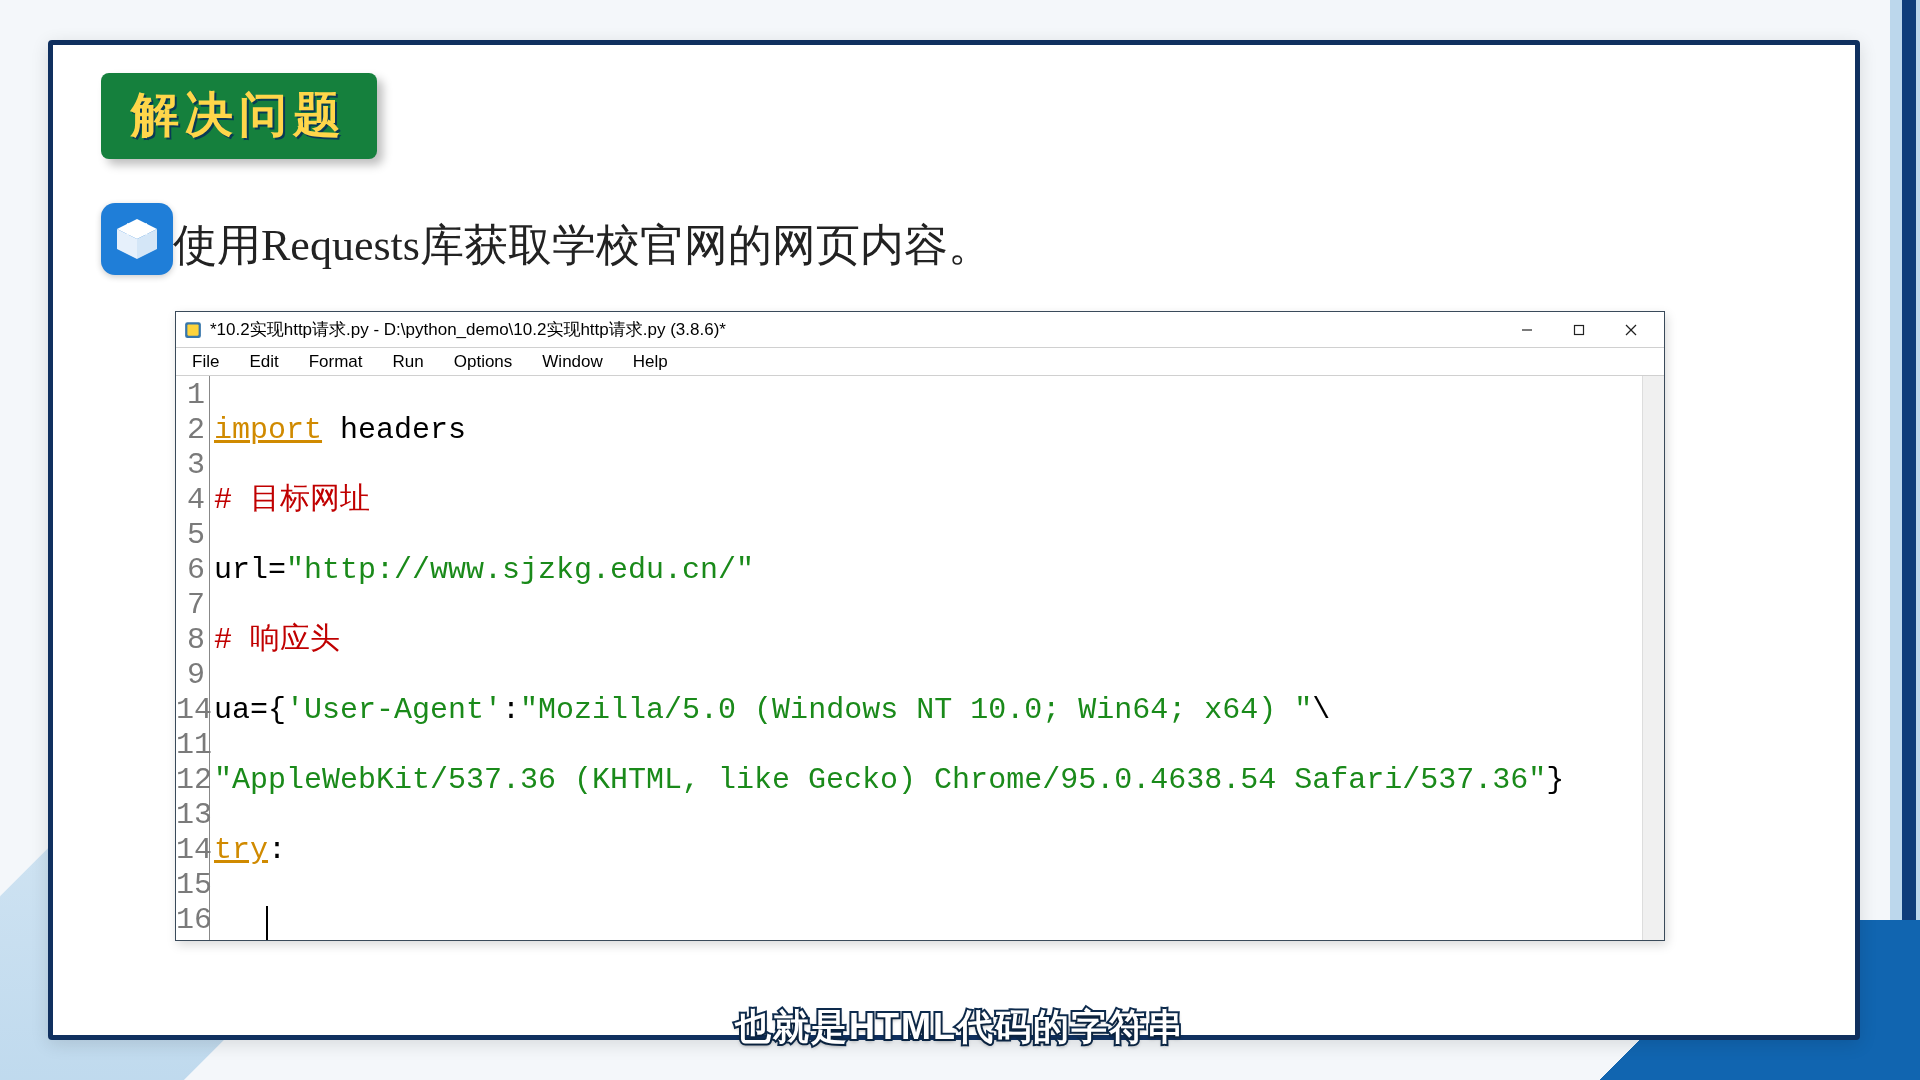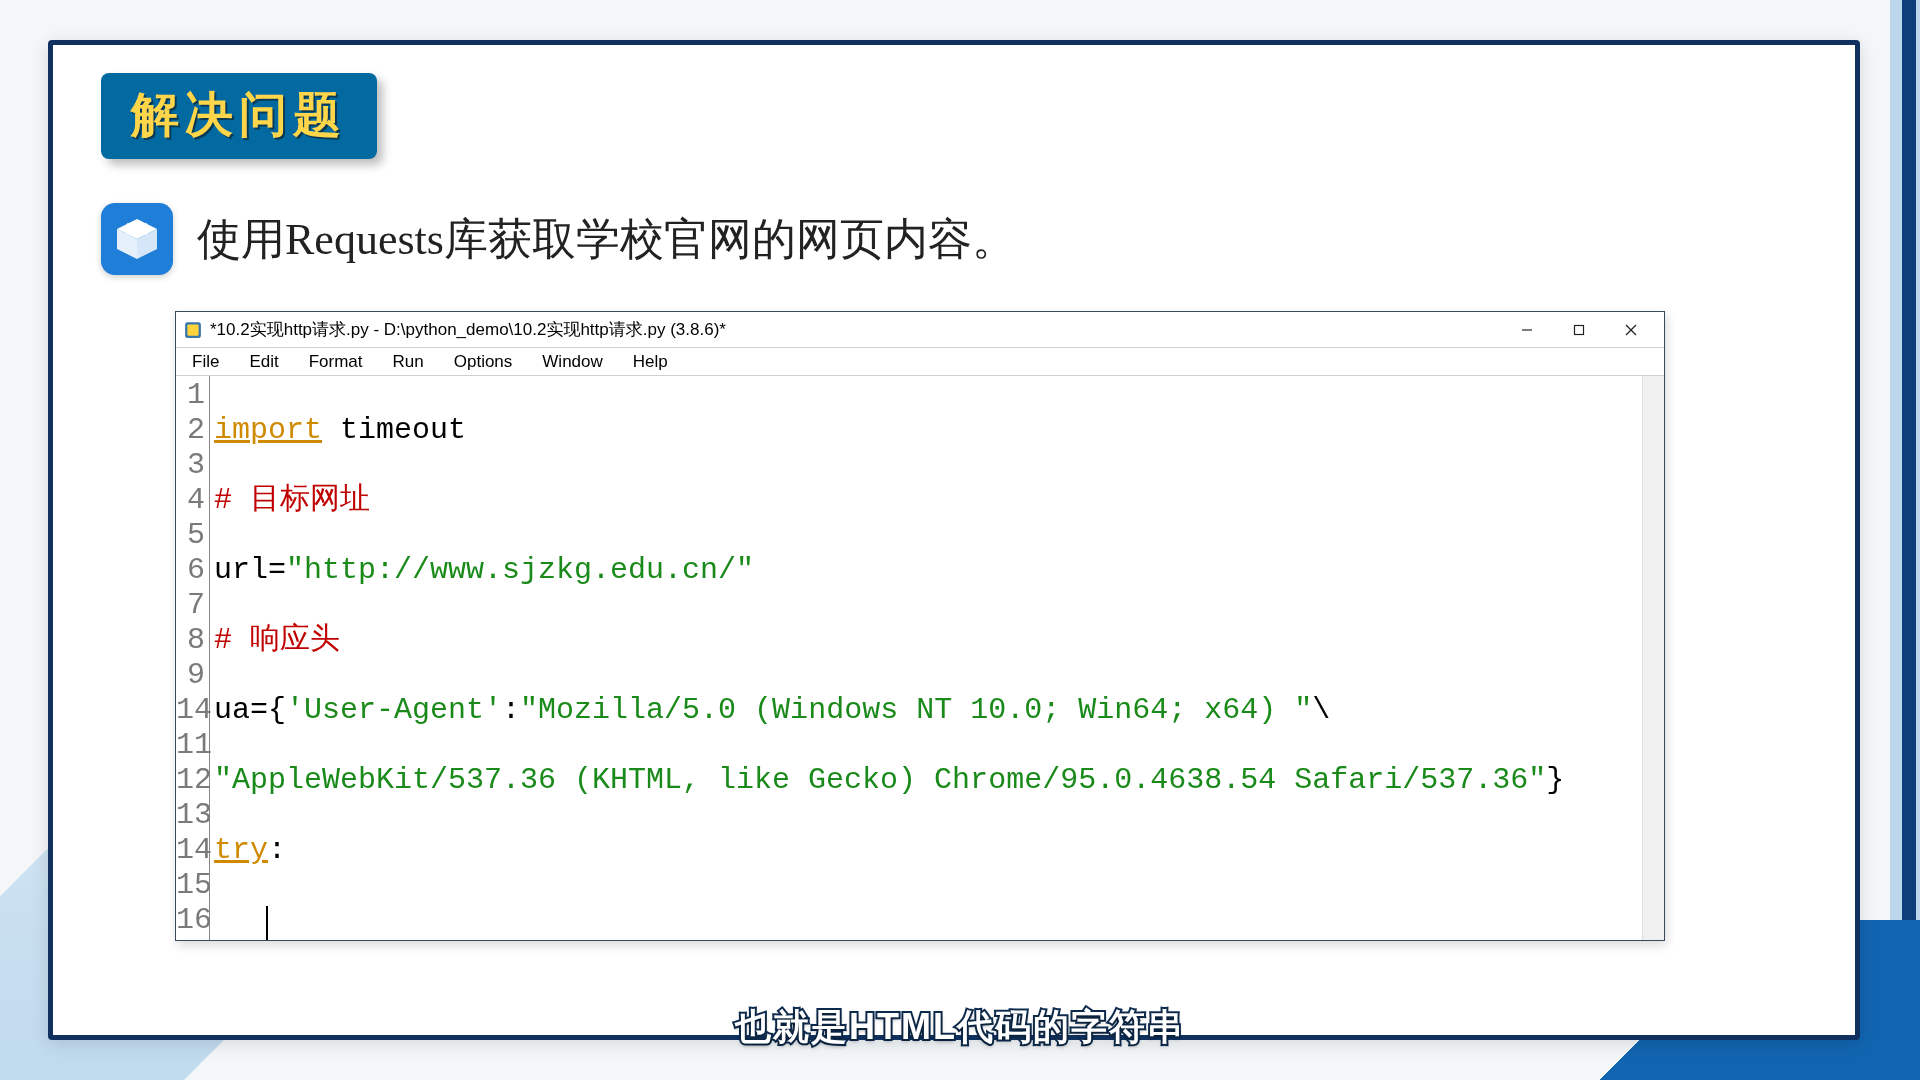--- a/index.html
+++ b/index.html
@@ -39,33 +39,33 @@
     background: #ffffff;
     border: 5px solid #10305f;
     border-radius: 4px;
     padding: 28px 40px 20px 48px;
     box-shadow: 0 4px 18px rgba(0,0,0,0.12);
   }
 
   
   .badge {
     display: inline-block;
-    background: #0369a1;
+    background: #15803d;
     border-radius: 8px;
     padding: 10px 30px 12px 30px;
     box-shadow: 6px 6px 10px rgba(0,0,0,0.25);
   }
   .badge span {
     font-size: 48px; font-weight: 700; color: #ffd64a; letter-spacing: 6px;
     text-shadow: 2px 2px 0 #083a56;
   }
 
   
   .task-row {
-    margin-top: 44px; display: flex; align-items: center; gap: 24px;
+    margin-top: 44px; display: flex; align-items: flex-end; 
   }
   .task-icon {
     width: 72px; height: 72px; background: #1f7ed8; border-radius: 14px;
     display: flex; align-items: center; justify-content: center;
     box-shadow: 0 2px 6px rgba(0,0,0,0.2);
   }
   .task-icon svg { width: 48px; height: 48px; }
   .task-text { font-size: 44px; color: #222; font-family: "SimSun", serif; }
 
   
@@ -202,21 +202,21 @@
           <div>9</div>
           <div>14</div>
           <div>11</div>
           <div>12</div>
           <div>13</div>
           <div>14</div>
           <div>15</div>
           <div>16</div>
         </div>
         <div class="code">
-<div><span class="kw">import</span><span> timeout</span></div>
+<div><span class="kw">import</span><span> headers</span></div>
 <div><span class="cmt"># 目标网址</span></div>
 <div><span>url=</span><span class="str">"http://www.sjzkg.edu.cn/"</span></div>
 <div><span class="cmt"># 响应头</span></div>
 <div><span>ua={</span><span class="str">'User-Agent'</span><span>:</span><span class="str">"Mozilla/5.0 (Windows NT 10.0; Win64; x64) "</span><span>\</span></div>
 <div><span class="str">"AppleWebKit/537.36 (KHTML, like Gecko) Chrome/95.0.4638.54 Safari/537.36"</span><span>}</span></div>
 <div><span class="kw">try</span><span>:</span></div>
 
 
 
 

